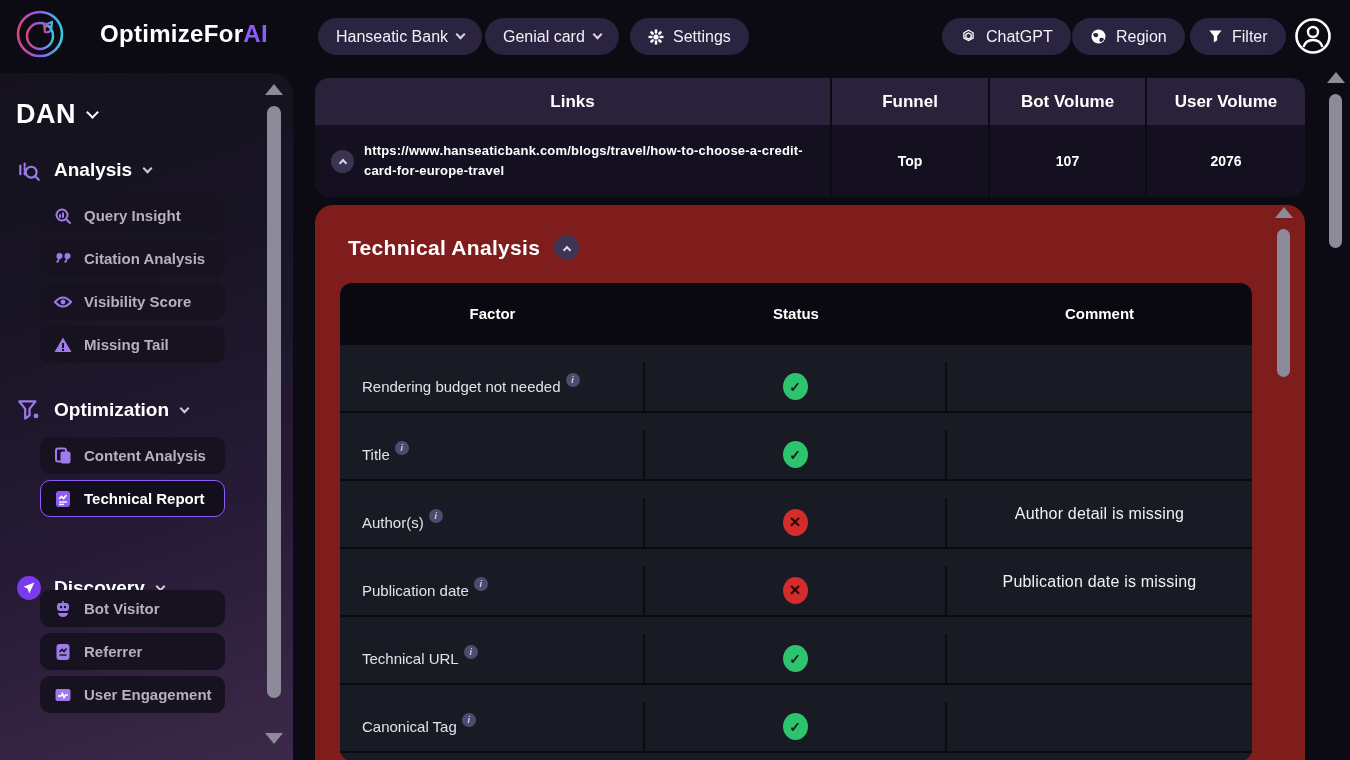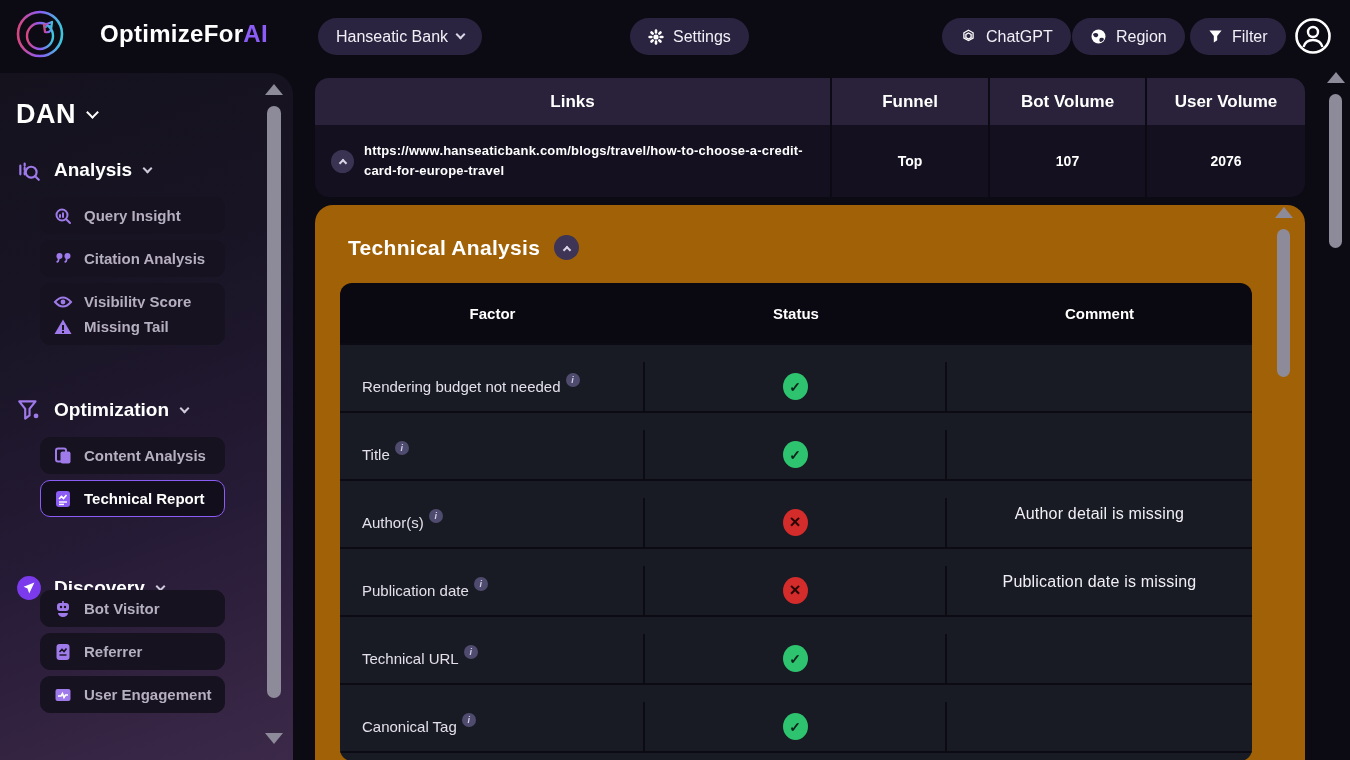--- a/index.html
+++ b/index.html
@@ -58,21 +58,21 @@
   .c-links { width:517px; } .c-funnel { width:158px; } .c-bot { width:157px; } .c-user { width:158px; }
   .url-cell { justify-content:flex-start !important; padding:0 16px; gap:10px; }
   .round-btn { width:23px; height:23px; border-radius:50%; background:#3a3452; display:flex;
     align-items:center; justify-content:center; flex:0 0 auto; cursor:pointer; }
   .round-btn .chev { width:6px; height:6px; border-width:2px; }
   .url-text { font-size:13px; font-weight:700; line-height:1.55; max-width:455px;
     overflow-wrap:anywhere; letter-spacing:.2px; }
 
   
   .tech-panel { position:absolute; left:315px; top:205px; width:990px; height:555px;
-    background:#a16207; border-radius:18px 18px 0 0; overflow:hidden;padding-left:8px; }
+    background:#7f1d1d; border-radius:18px 18px 0 0; overflow:hidden;padding-left:8px; }
   .tech-title-row { position:absolute; left:33px; top:30px; display:flex; align-items:center; gap:14px; }
   .tech-title { font-size:21px; font-weight:700; letter-spacing:.3px; }
   .tech-collapse { width:25px; height:25px; border-radius:50%; background:#3d3456; display:flex;
     align-items:center; justify-content:center; cursor:pointer; }
   .tech-collapse .chev { width:6px; height:6px; }
 
   .inner-table { position:absolute; left:25px; top:78px; width:912px; border-radius:12px; overflow:hidden; }
   .it-head { display:flex; height:60px; background:#0a0810; }
   .it-head .hc { display:flex; align-items:center; justify-content:center; font-size:15px; font-weight:700; }
   .it-row { display:flex; height:68px; background:#181b23; border-top:2px solid #0c0a12; }
@@ -115,20 +115,24 @@
     </svg>
     <div class="brand-name">
       <span>OptimizeFor</span><span class="accent">AI</span>
     </div>
   </div>
 
   <div class="pill" style="left:318px;">
     <span>Hanseatic Bank</span>
     <span class="chev down"></span>
   </div>
+  <div class="pill" style="left:485px;">
+    <span>Genial card</span>
+    <span class="chev down"></span>
+  </div>
   <div class="pill" style="left:630px;">
     <svg width="16" height="16" viewBox="0 0 16 16">
       <circle cx="8" cy="8" r="2.6" fill="#fff"></circle>
       <g stroke="#fff" stroke-width="2.6" stroke-linecap="round">
         <line x1="8" y1="1.6" x2="8" y2="3.4"></line>
           <line x1="8" y1="12.6" x2="8" y2="14.4"></line>
         <line x1="1.6" y1="8" x2="3.4" y2="8"></line>
           <line x1="12.6" y1="8" x2="14.4" y2="8"></line>
         <line x1="3.5" y1="3.5" x2="4.7" y2="4.7"></line>
           <line x1="11.3" y1="11.3" x2="12.5" y2="12.5"></line>
@@ -205,21 +209,21 @@
     </svg>
     <span class="lbl">Citation Analysis</span>
   </div>
   <div class="nav-item" style="top:210px;">
     <svg width="20" height="20" viewBox="0 0 20 20">
       <path d="M2 10 q8 -9 16 0 q-8 9 -16 0z" fill="none" stroke="#9f7aea" stroke-width="2"></path>
       <circle cx="10" cy="10" r="2.4" fill="#9f7aea"></circle>
     </svg>
     <span class="lbl">Visibility Score</span>
   </div>
-  <div class="nav-item" style="top:235px;">
+  <div class="nav-item" style="top:253px;">
     <svg width="20" height="20" viewBox="0 0 20 20">
       <path d="M10 2.5 L18.5 17 H1.5 z" fill="#9f7aea"></path>
       <rect x="9" y="8" width="2" height="5" fill="#16121f"></rect>
         <rect x="9" y="14" width="2" height="2" fill="#16121f"></rect>
     </svg>
     <span class="lbl">Missing Tail</span>
   </div>
 
   <div class="section-head" style="left:16px; top:324px;">
     <svg width="26" height="26" viewBox="0 0 24 24">

